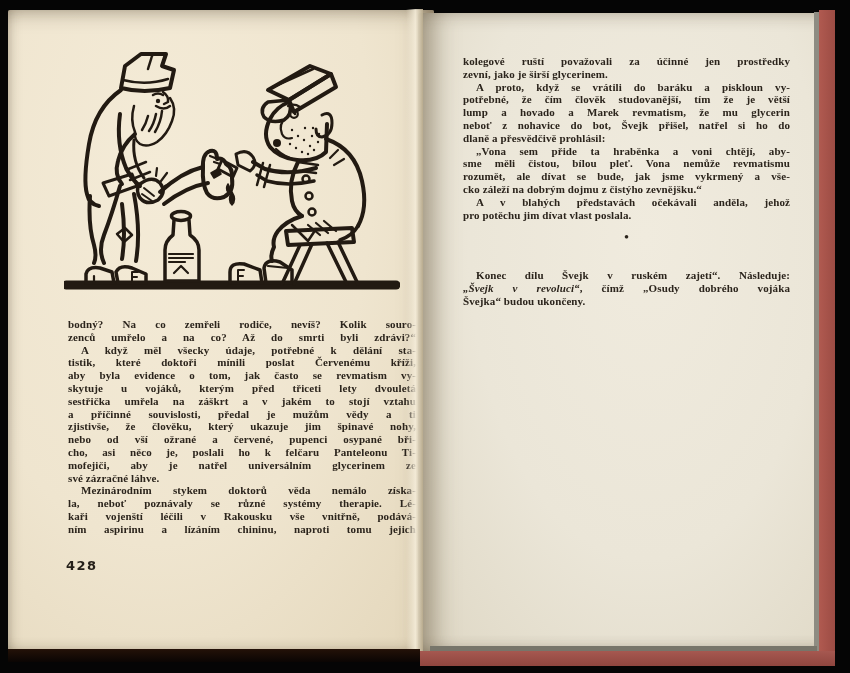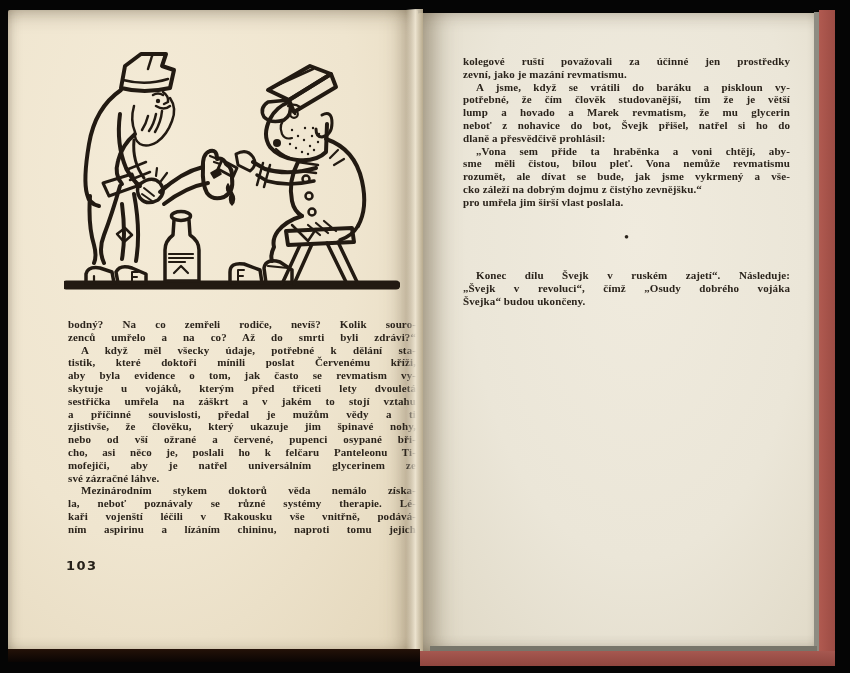--- a/index.html
+++ b/index.html
@@ -3,21 +3,21 @@
 <meta charset="utf-8">
 <style>
   html,body{margin:0;padding:0;}
   body{
     width:850px;height:673px;background:#050505;overflow:hidden;
     font-family:"Liberation Serif",serif;
   }
   .scene{position:absolute;left:0;top:0;width:850px;height:673px;}
 
   
-  .page{position:absolute;border-radius:2px;}
+  .page{position:absolute;border-radius:2px;padding-left:16px;}
   .page-left{
     left:8px;top:10px;width:410px;height:641px;
     background:radial-gradient(ellipse at 35% 25%, #f4ebd7 0%, #efe5cf 55%, #e3d6ba 100%);
     box-shadow:inset -26px 0 22px -14px rgba(95,78,52,.55),
                inset 0 16px 20px -14px rgba(60,45,25,.35),
                inset 10px 0 14px -10px rgba(60,45,25,.35),
                inset 0 -10px 14px -10px rgba(60,45,25,.25);
   }
   .page-right{
     left:418px;top:13px;width:399px;height:638px;
@@ -47,21 +47,21 @@
     position:absolute;color:#2b241c;
     font:bold 11px/12.8px "Liberation Serif",serif;
     letter-spacing:.1px;
   }
   .textcol-left{left:60px;top:308px;width:348px;}
   .textcol-right{left:45px;top:42px;width:327px;}
   .textcol-right2{left:45px;top:256px;width:327px;}
   .tline{text-align:justify;text-align-last:justify;white-space:nowrap;}
   .tline.endline{text-align-last:left;}
   .tline.ind{text-indent:13px;}
-  .it{}
+  .it{font-style:italic;}
   .separator{
     position:absolute;left:45px;top:217px;width:327px;text-align:center;
     color:#2b241c;font:bold 13px/13px "Liberation Serif",serif;
   }
   .pagenum{
     position:absolute;left:58px;top:549px;color:#252019;
     font:bold 13px/14px "DejaVu Sans",sans-serif;letter-spacing:1.5px;
   }
 
   
@@ -227,46 +227,47 @@
           <div class="tline endline"><span>své zázračné láhve.</span></div>
         </div>
         <div class="para">
           <div class="tline ind"><span>Mezinárodním stykem doktorů věda nemálo získa-</span></div>
           <div class="tline"><span>la, neboť poznávaly se různé systémy therapie. Lé-</span></div>
           <div class="tline"><span>kaři vojenští léčili v Rakousku vše vnitřně, podává-</span></div>
           <div class="tline"><span>ním aspirinu a lízáním chininu, naproti tomu jejich</span></div>
         </div>
       </div>
 
-    <div class="pagenum">103</div>
+    <div class="pagenum">428</div>
   </div>
 
   <div class="gutter-strip"></div>
 
   <div class="page page-right">
     <div class="textcol textcol-right">
         <div class="para">
           <div class="tline"><span>kolegové ruští považovali za účinné jen prostředky</span></div>
-          <div class="tline endline"><span>zevní, jako je mazání revmatismu.</span></div>
-        </div>
-        <div class="para">
-          <div class="tline ind"><span>A jsme, když se vrátili do baráku a piskloun vy-</span></div>
+          <div class="tline endline"><span>zevní, jako je širší glycerinem.</span></div>
+        </div>
+        <div class="para">
+          <div class="tline ind"><span>A proto, když se vrátili do baráku a piskloun vy-</span></div>
           <div class="tline"><span>potřebné, že čím člověk studovanější, tím že je větší</span></div>
           <div class="tline"><span>lump a hovado a Marek revmatism, že mu glycerin</span></div>
           <div class="tline"><span>neboť z nohavice do bot, Švejk přišel, natřel si ho do</span></div>
           <div class="tline endline"><span>dlaně a přesvědčivě prohlásil:</span></div>
         </div>
         <div class="para">
           <div class="tline ind"><span>„Vona sem přide ta hraběnka a voni chtějí, aby-</span></div>
           <div class="tline"><span>sme měli čistou, bílou pleť. Vona nemůže revmatismu</span></div>
           <div class="tline"><span>rozumět, ale dívat se bude, jak jsme vykrmený a vše-</span></div>
           <div class="tline endline"><span>cko záleží na dobrým dojmu z čistýho zevnějšku.“</span></div>
         </div>
         <div class="para">
-          <div class="tline endline"><span>pro umřela jim širší vlast poslala.</span></div>
+          <div class="tline ind"><span>A v blahých představách očekávali anděla, jehož</span></div>
+          <div class="tline endline"><span>pro potěchu jim dívat vlast poslala.</span></div>
         </div>
       </div>
 
     <div class="separator">•</div>
 
     <div class="textcol textcol-right2">
         <div class="para">
           <div class="tline ind"><span>Konec dílu Švejk v ruském zajetí“. Následuje:</span></div>
           <div class="tline"><span class="it">„Švejk v revoluci“</span><span>, čímž „Osudy dobrého vojáka</span></div>
           <div class="tline endline"><span>Švejka“ budou ukončeny.</span></div>

